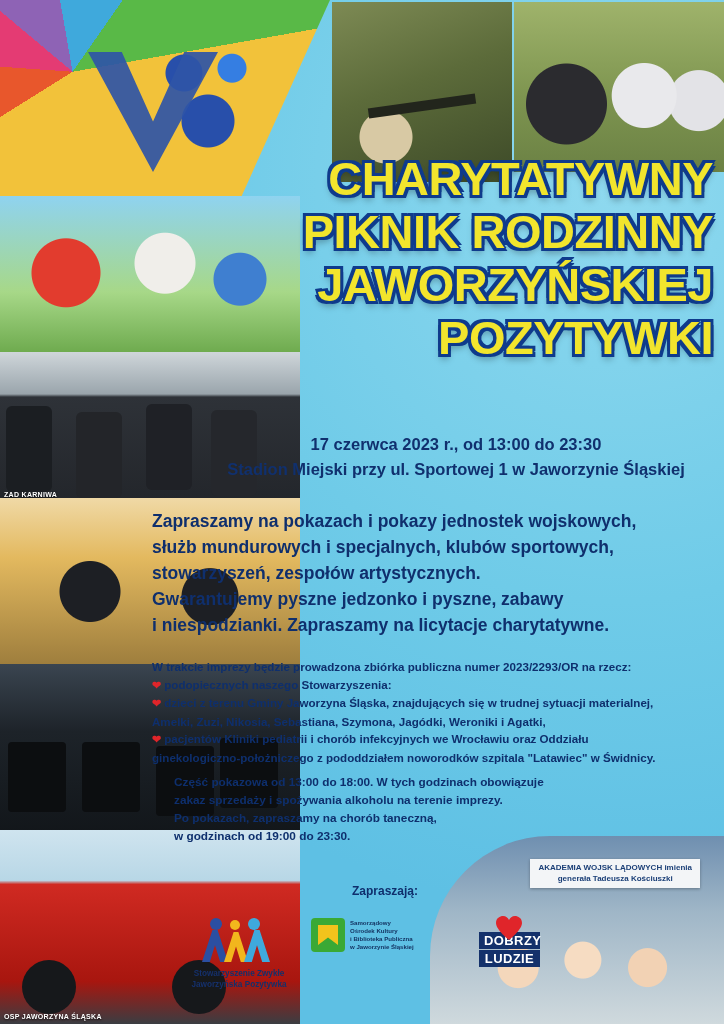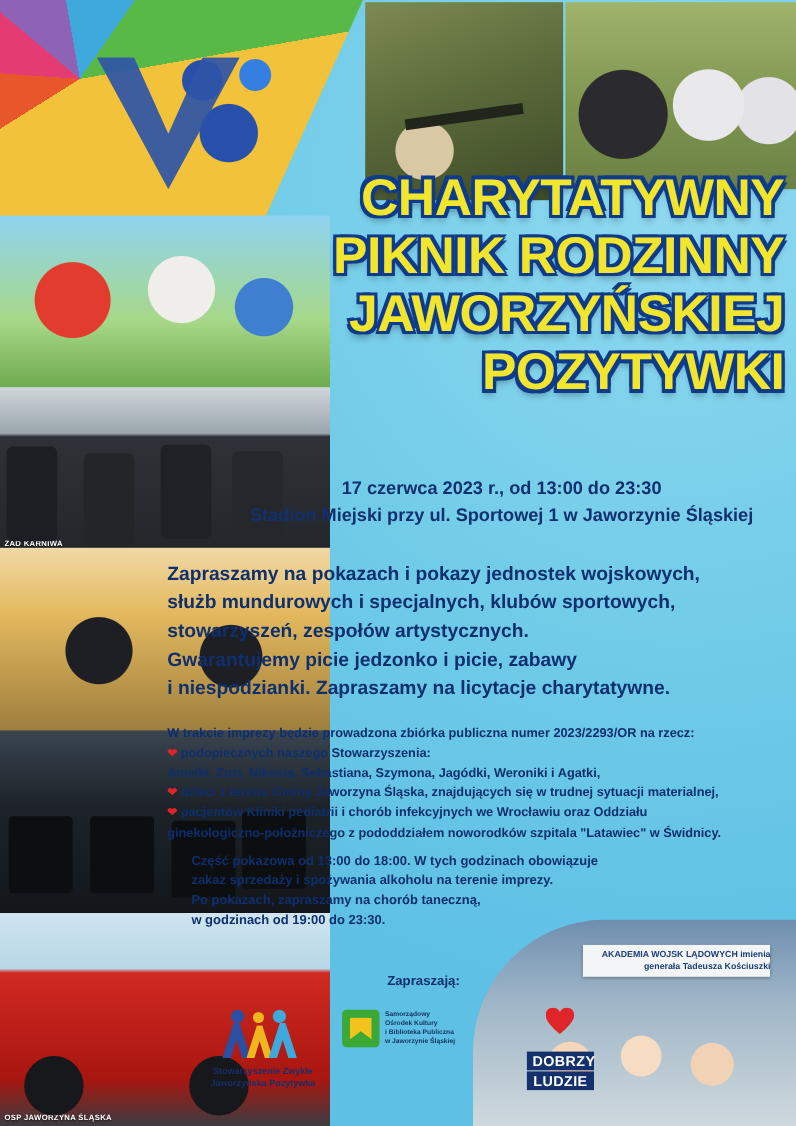--- a/index.html
+++ b/index.html
@@ -111,21 +111,21 @@
     left:430px;top:836px;width:294px;height:188px;
     border-top-left-radius:120px;
     background:
       radial-gradient(circle at 30% 70%, #f4d7bb 0 20px, transparent 21px),
       radial-gradient(circle at 52% 66%, #f6dcc2 0 18px, transparent 19px),
       radial-gradient(circle at 74% 70%, #f2d2b4 0 19px, transparent 20px),
       linear-gradient(180deg,#6f8fb0 0%,#9fb6c7 40%,#cfd9dd 100%);
   }
   .kidsphoto .banner{
     position:absolute;left:34%;top:12%;width:58%;height:26px;background:#f3f5f7;
-    color:#1b3f77;font-size:8px;font-weight:bold;text-align:right;line-height:11px;padding-top:3px;
+    color:#1b3f77;font-size:8px;font-weight:bold;text-align:center;line-height:11px;padding-top:3px;
     box-shadow:0 1px 3px rgba(0,0,0,.3);
   }
 
   
   .headline{
     position:absolute;left:185px;top:152px;width:528px;
     text-align:right;
   }
   .headline div{
     color:#f2e52d;
@@ -194,21 +194,21 @@
   .sok-mark{width:34px;height:34px;background:#3aa935;border-radius:4px;position:relative;flex:0 0 auto;}
   .sok-mark:after{content:"";position:absolute;left:7px;top:7px;width:20px;height:20px;background:#f2c31c;
     clip-path:polygon(0 0,100% 0,100% 100%,50% 62%,0 100%);}
   .sok-text{color:#12305f;font-size:6.1px;font-weight:bold;line-height:8px;text-align:left;}
 
   .logo-dl{width:96px;position:relative;padding-top:2px;}
   .dl-heart{
     position:absolute;left:52px;top:-2px;width:26px;height:24px;background:#e0252a;
     clip-path:path("M13 24 C13 24 0 14 0 7 C0 2 4 0 7 0 C10 0 12 2 13 4 C14 2 16 0 19 0 C22 0 26 2 26 7 C26 14 13 24 13 24 Z");
   }
-  .dl-txt{margin-top:36px;padding-left:35px;}
+  .dl-txt{margin-top:12px;padding-left:35px;}
   .dl-txt span{
     display:block;background:#14316b;color:#fff;font-size:13px;font-weight:bold;
     padding:1px 5px;margin:1px 0;letter-spacing:.4px;
   }
 </style>
 </head>
 <body>
 
 <div class="poster">
 
@@ -244,33 +244,33 @@
 
   <div class="when">
     <div>17 czerwca 2023 r., od 13:00 do 23:30</div>
     <div>Stadion Miejski przy ul. Sportowej 1 w Jaworzynie Śląskiej</div>
   </div>
 
   <div class="invite">
     <div>Zapraszamy na pokazach i pokazy jednostek wojskowych,</div>
     <div>służb mundurowych i specjalnych, klubów sportowych,</div>
     <div>stowarzyszeń, zespołów artystycznych.</div>
-    <div>Gwarantujemy picie jedzonko i picie, zabawy</div>
+    <div>Gwarantujemy pyszne jedzonko i pyszne, zabawy</div>
     <div>i niespodzianki. Zapraszamy na licytacje charytatywne.</div>
   </div>
 
   <div class="details">
     <span class="hline">W trakcie imprezy będzie prowadzona zbiórka publiczna numer 2023/2293/OR na rzecz:</span>
     <span class="hline">
       <span class="heart">❤</span><span>podopiecznych naszego Stowarzyszenia:</span>
     </span>
-    <span class="hline">Amelki, Zuzi, Nikosia, Sebastiana, Szymona, Jagódki, Weroniki i Agatki,</span>
     <span class="hline">
       <span class="heart">❤</span><span>dzieci z terenu Gminy Jaworzyna Śląska, znajdujących się w trudnej sytuacji materialnej,</span>
     </span>
+    <span class="hline">Amelki, Zuzi, Nikosia, Sebastiana, Szymona, Jagódki, Weroniki i Agatki,</span>
     <span class="hline">
       <span class="heart">❤</span><span>pacjentów Kliniki pediatrii i chorób infekcyjnych we Wrocławiu oraz Oddziału</span>
     </span>
     <span class="hline">ginekologiczno-położniczego z pododdziałem noworodków szpitala "Latawiec" w Świdnicy.</span>
   </div>
 
   <div class="details2">
     <div>Część pokazowa od 13:00 do 18:00. W tych godzinach obowiązuje</div>
     <div>zakaz sprzedaży i spożywania alkoholu na terenie imprezy.</div>
     <div>Po pokazach, zapraszamy na chorób taneczną,</div>

